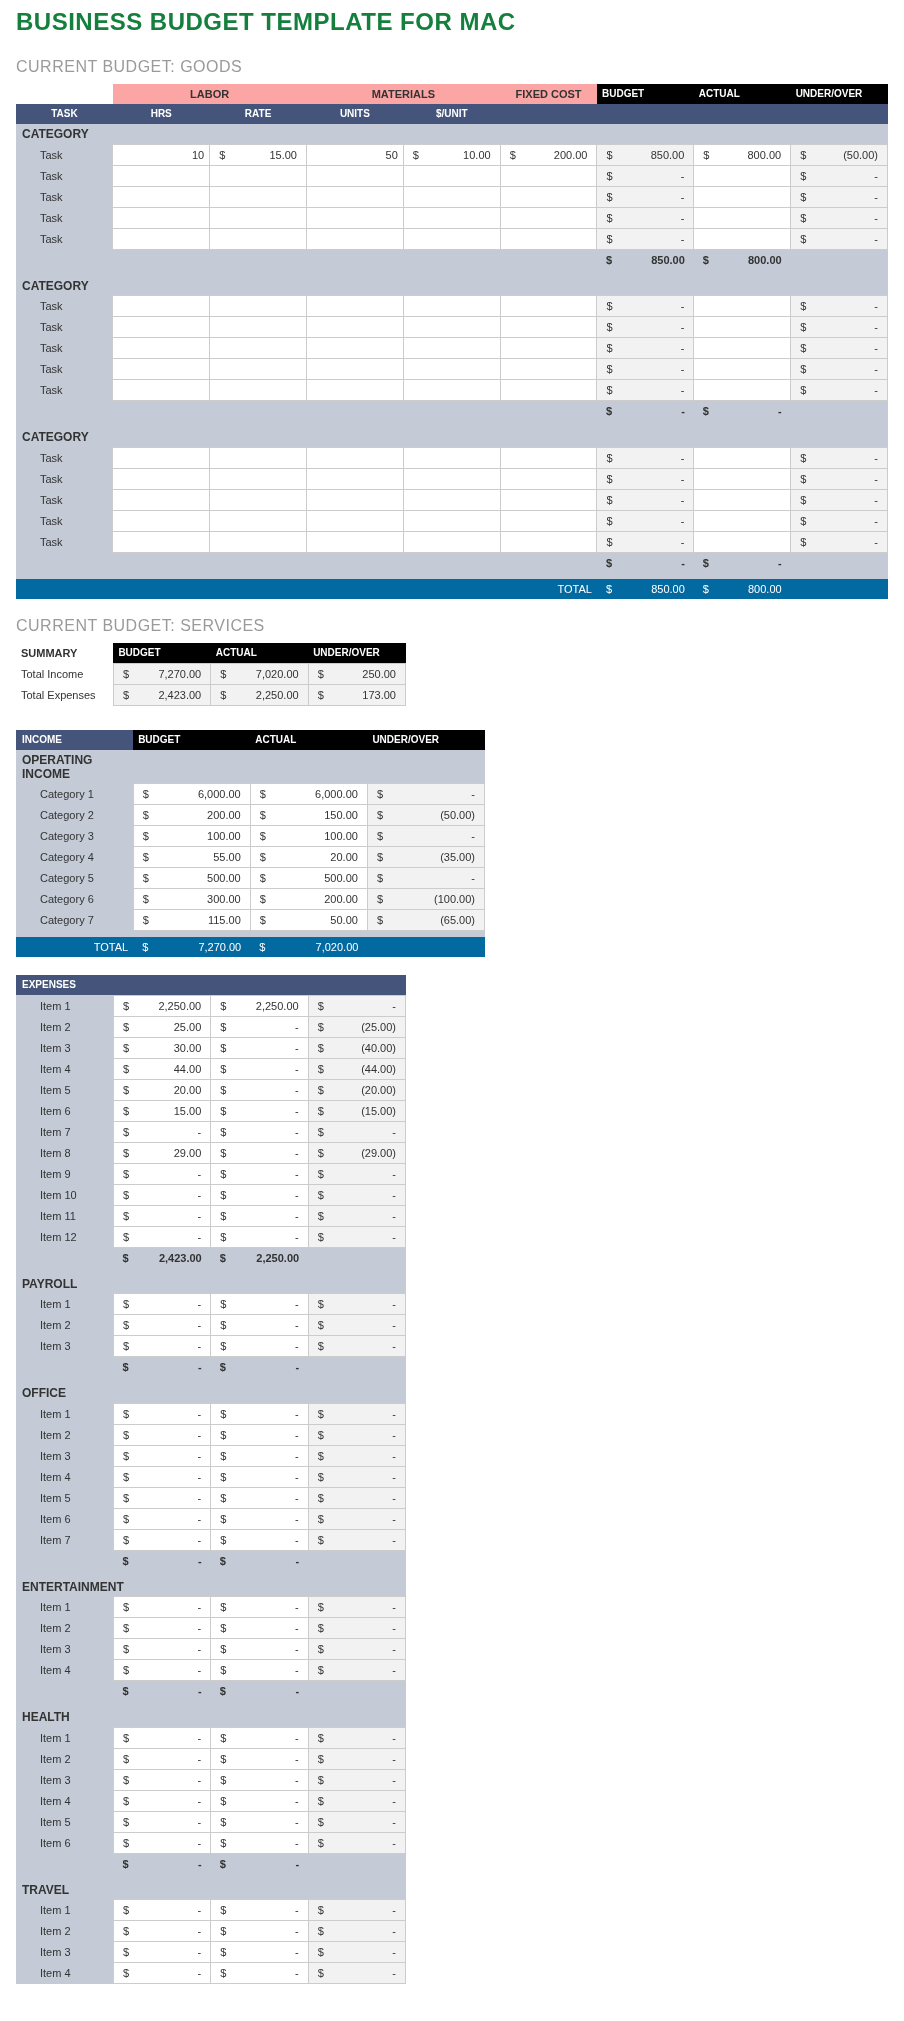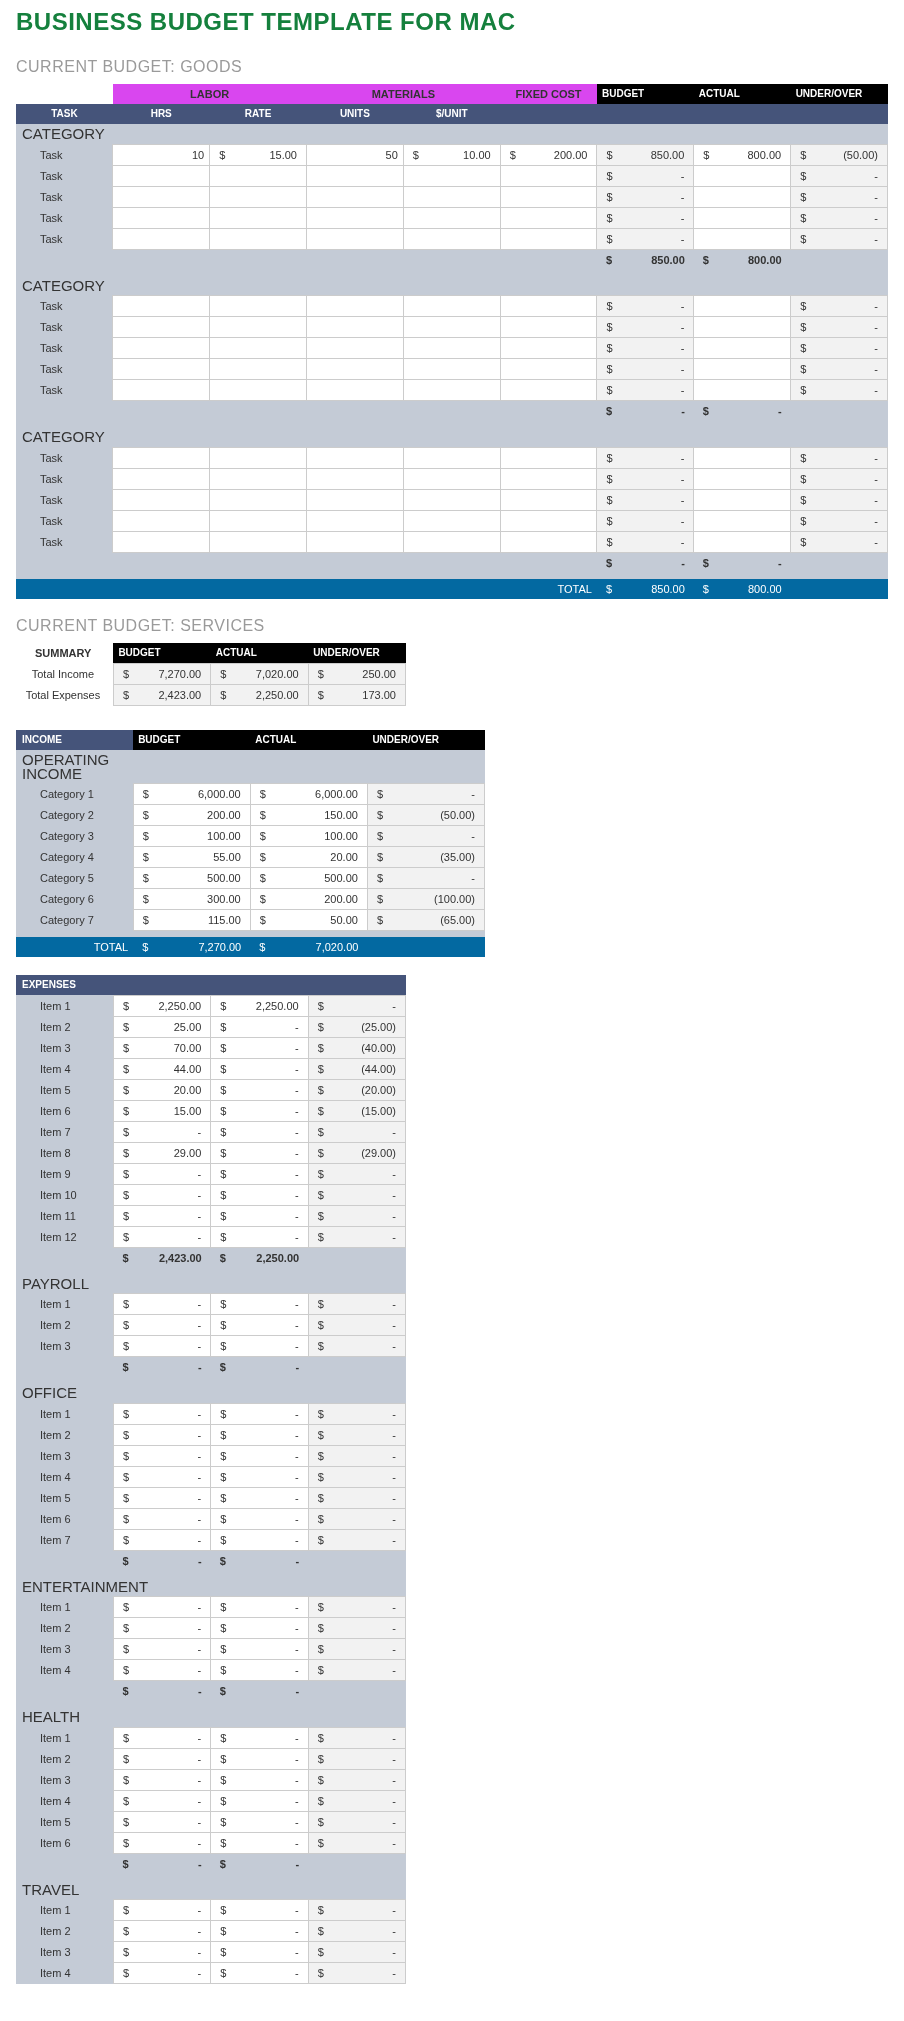--- a/index.html
+++ b/index.html
@@ -5,32 +5,32 @@
 *{box-sizing:border-box;margin:0;padding:0}
 body{font-family:Arial,Helvetica,sans-serif;background:#fff;width:904px;font-size:11px;color:#333}
 h1{font-size:24px;font-weight:bold;color:#15803d;padding:8px 0 4px 16px;letter-spacing:.5px}
 h2{font-size:16px;font-weight:normal;color:#9a9a9a;padding:18px 0 8px 16px;letter-spacing:.5px}
 .sheet{margin:0 16px}
 table{border-collapse:collapse;width:100%;table-layout:fixed}
 td,th{padding:3px 5px;height:18px;line-height:14px;vertical-align:middle}
 .hdr-top{background:#000;color:#fff;font-weight:bold;font-size:10px}
 .hdr-navy{background:#45547a;color:#fff;font-weight:bold;text-align:center;font-size:10px}
 .bg-sl{background:#c4cbd6}
-.bg-gr{background:#d946ef}
+.bg-gr{background:#fca5a5}
 .cell{background:#fff;border:1px solid #ccc}
 .cell-gr{background:#f2f2f2;border:1px solid #ccc}
 .lbl-sub{padding-left:24px}
 .r{text-align:right}
 .c{text-align:center}
 .bold{font-weight:bold}
 .cur{display:flex;justify-content:space-between;padding:0 4px}
 .tot{background:#0369a1;color:#fff;font-weight:normal}
-.cat{font-weight:normal;font-size:15px;padding-left:6px}
+.cat{font-weight:bold;font-size:12px;padding-left:6px}
 .sp{height:4px}
-.summary-lbl{text-align:center;padding-right:8px}
+.summary-lbl{text-align:left;padding-right:8px}
 </style>
 </head>
 <body>
 
 <h1>BUSINESS BUDGET TEMPLATE FOR MAC</h1>
 <h2>CURRENT BUDGET: GOODS</h2>
 
 <div class="sheet">
 <table id="goods-tbl">
       <tbody>
@@ -772,21 +772,21 @@
               <span>$</span>
               <span>(25.00)</span>
             </div>
           </td>
         </tr>
         <tr class="bg-sl">
           <td class="lbl-sub">Item 3</td>
           <td class="cell">
             <div class="cur">
               <span>$</span>
-              <span>70.00</span>
+              <span>30.00</span>
             </div>
           </td>
           <td class="cell">
             <div class="cur">
               <span>$</span>
               <span>-</span>
             </div>
           </td>
           <td class="cell-gr">
             <div class="cur">

